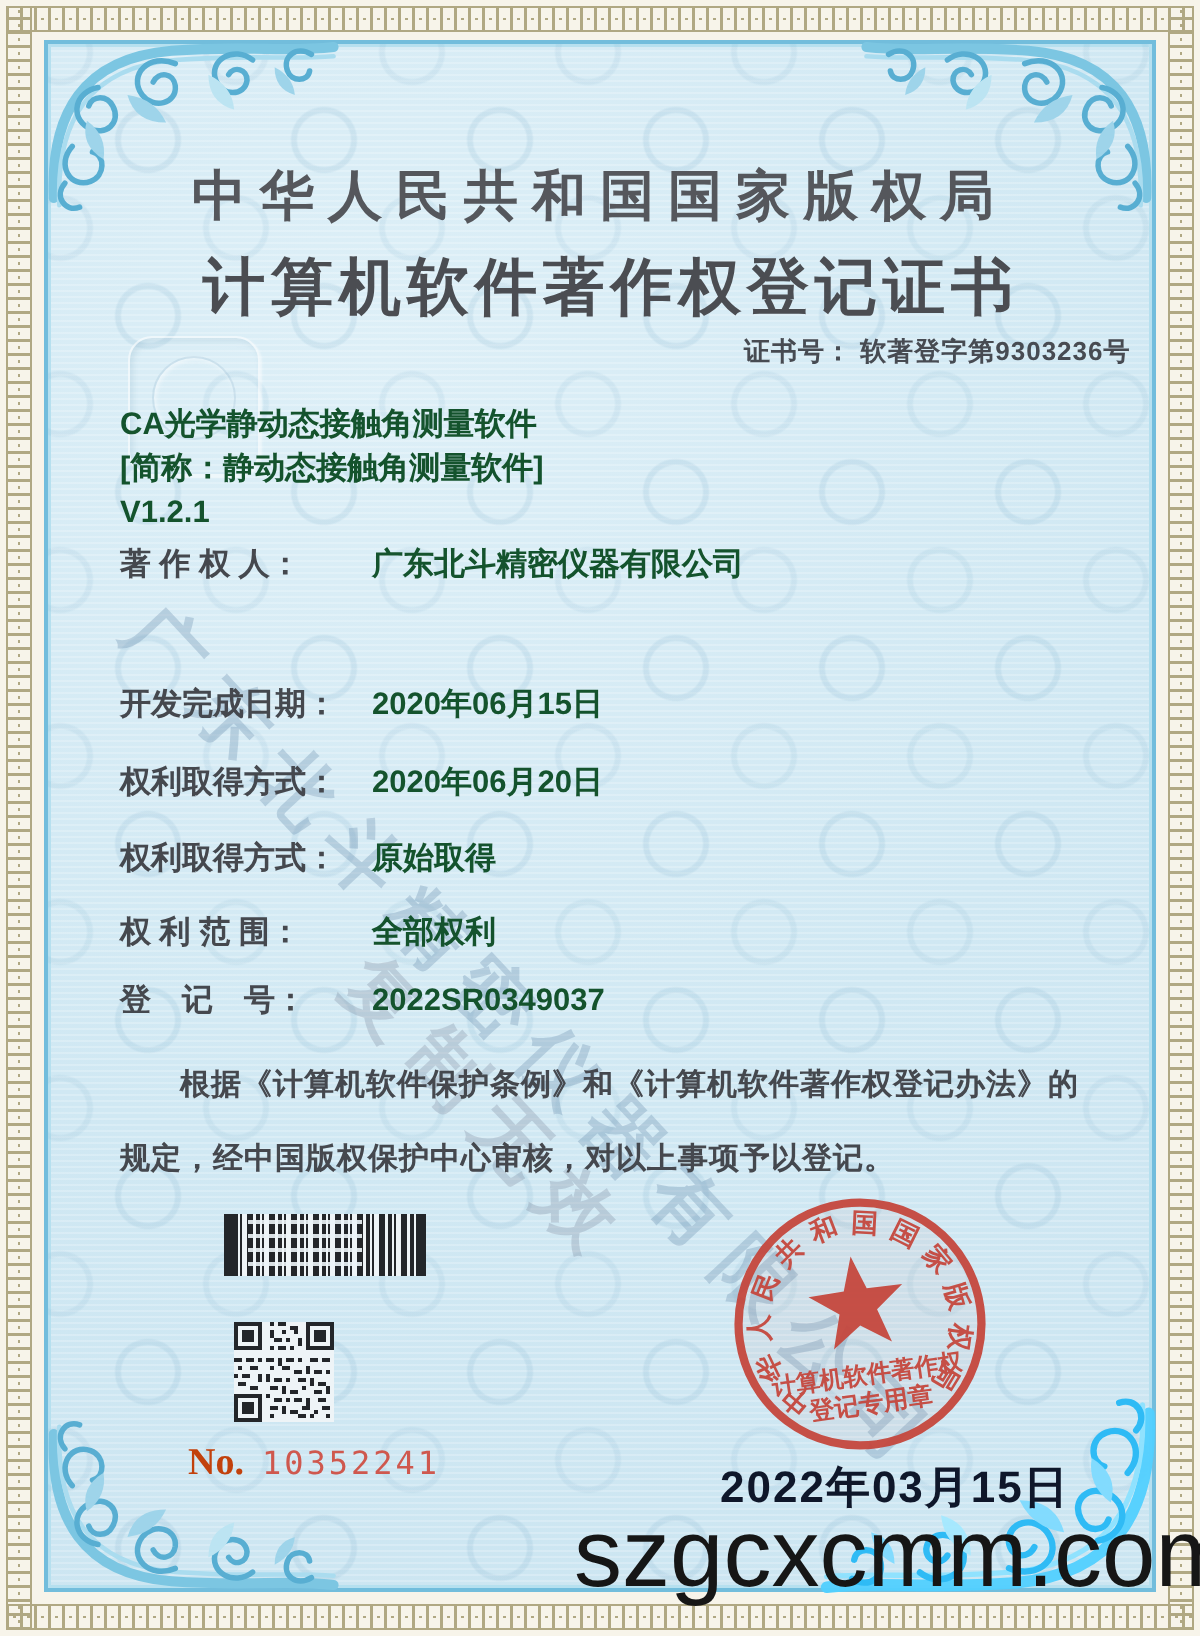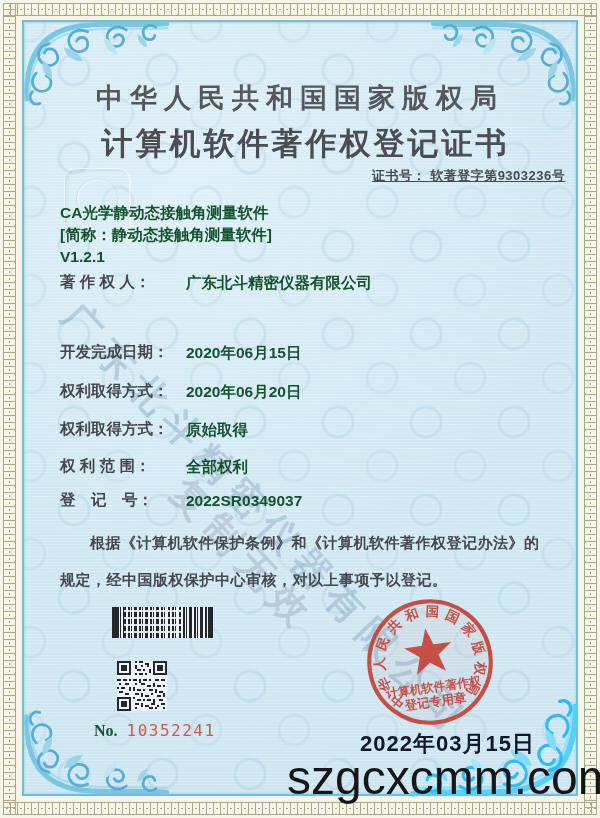--- a/index.html
+++ b/index.html
@@ -76,21 +76,21 @@
   .authority{
     position:absolute;left:0;right:0;top:80px;z-index:5;text-align:center;
     font-size:27px;font-weight:700;letter-spacing:7px;color:#55575c;
   }
   .cert-title{
     position:absolute;left:0;right:0;top:123px;z-index:5;text-align:center;
     font-size:31px;font-weight:700;letter-spacing:3px;color:#4b4d52;padding-left:11px;
   }
   .certno{
     position:absolute;left:372px;top:167px;z-index:5;
-    font-size:13px;font-weight:700;color:#474b52;letter-spacing:.5px;white-space:nowrap;text-decoration:underline;
+    font-size:13px;font-weight:700;color:#474b52;letter-spacing:.5px;white-space:nowrap;
   }
   .fields{position:absolute;left:60px;top:0;width:486px;z-index:5;color:#45484e;}
   .frow{position:absolute;display:flex;align-items:flex-start;white-space:nowrap;}
   .flabel{font-size:15.5px;font-weight:700;width:126px;flex:0 0 126px;}
   .fval{font-size:15.5px;font-weight:700;color:#14532d;line-height:22px;}
   .fval .sub{display:block;}
   .statement{
     position:absolute;left:60px;top:524px;width:486px;z-index:5;
     font-size:15px;font-weight:700;color:#45484e;line-height:37px;
     text-indent:2em;letter-spacing:.5px;
@@ -106,21 +106,21 @@
     background-position:19% 0,0 0;
     background-repeat:no-repeat,repeat;
     border-left:5px solid #23262a;border-right:4px solid #23262a;
   }
   .qr{position:absolute;left:117px;top:661px;z-index:6;}
 
   .serial{
     position:absolute;left:94px;top:721px;z-index:6;display:flex;align-items:baseline;gap:9px;
     white-space:nowrap;
   }
-  .serial .no{font-family:"Liberation Serif",serif;font-size:16px;font-weight:600;color:#14532d;}
+  .serial .no{font-family:"Liberation Serif",serif;font-size:19px;font-weight:600;color:#c2410c;}
   .serial .num{font-family:"DejaVu Sans Mono",monospace;font-size:16px;color:#cf584e;letter-spacing:1.5px;}
 
   
   .seal{position:absolute;left:361px;top:593px;z-index:7;transform:rotate(-8deg);opacity:.94;}
   .issue-date{
     position:absolute;left:360px;top:729px;z-index:6;
     font-size:22px;font-weight:700;color:#0f172a;letter-spacing:1px;white-space:nowrap;
   }
 
   

